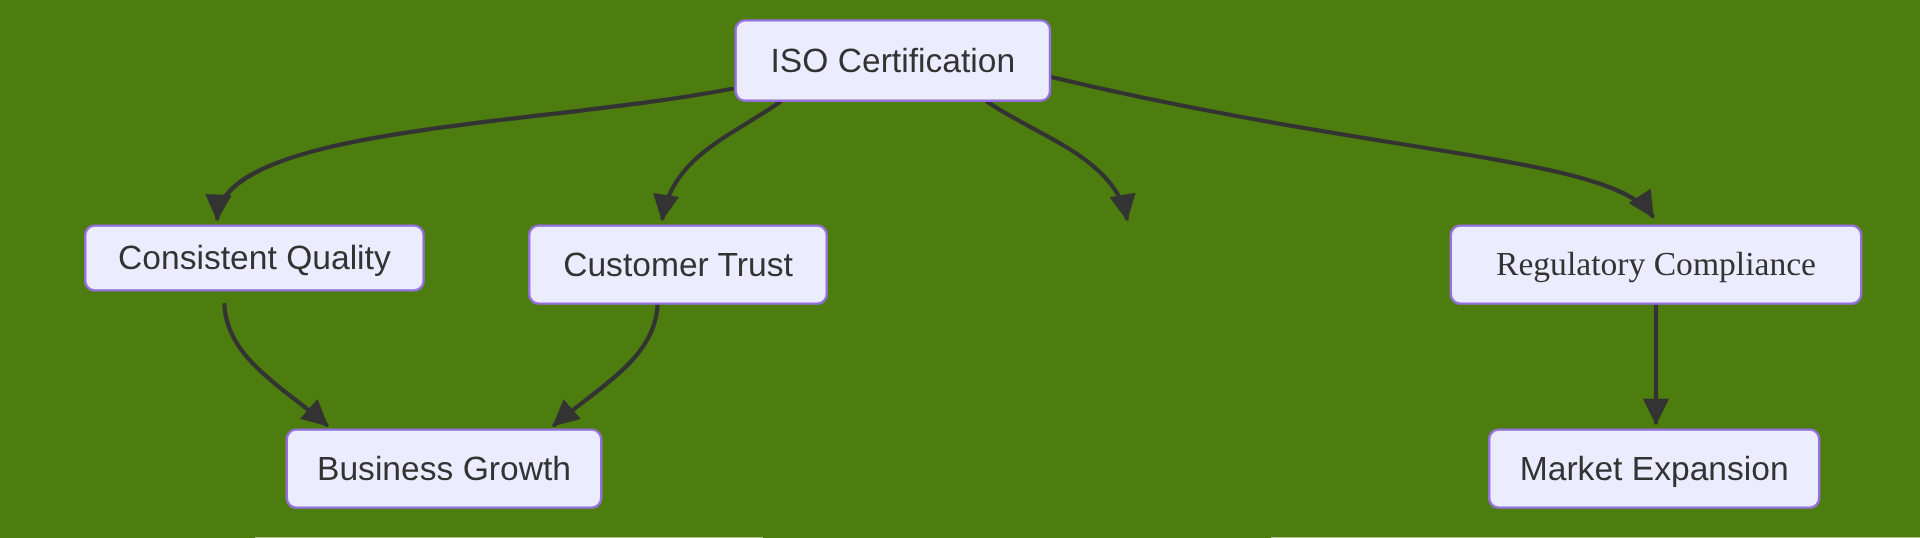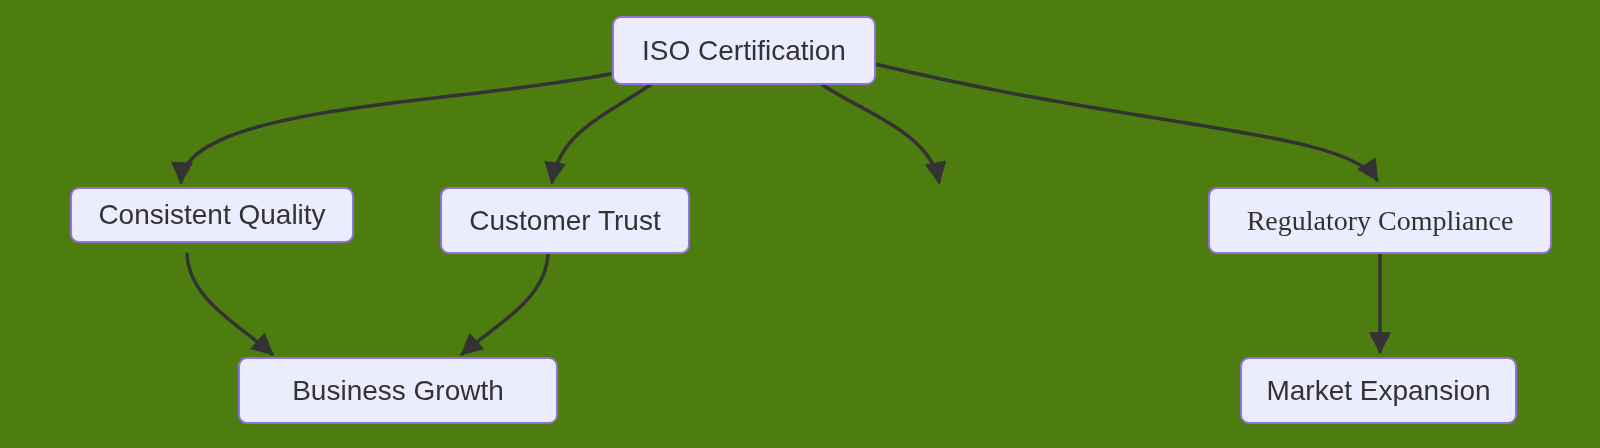--- a/index.html
+++ b/index.html
@@ -39,21 +39,21 @@
     font-size: 28px;
     line-height: 1;
     color: #333333;
     white-space: nowrap;
   }
   #n-iso { left: 612px; top: 16px;  width: 264px; height: 69px; }
   #n-cq  { left: 46px;  top: 187px; width: 284px; height: 56px; margin-left: 24px; }
   #n-ct  { left: 428px; top: 187px; width: 250px; height: 67px; margin-left: 12px; }
   #n-oe  { left: 773px; top: 187px; width: 330px; height: 67px; }
   #n-rc  { left: 1208px;top: 187px; width: 344px; height: 67px; font-family: Liberation Serif, serif; }
-  #n-bg  { left: 238px; top: 357px; width: 320px; height: 67px; }
+  #n-bg  { left: 238px; top: 357px; width: 264px; height: 67px; }
   #n-me  { left: 1240px;top: 357px; width: 277px; height: 67px; }
 </style>
 </head>
 <body>
 
 <div class="canvas">
 
   <svg class="edges" viewBox="0 0 1600 448" xmlns="http://www.w3.org/2000/svg">
     <defs>
       <marker id="arrowhead" viewBox="0 0 10 10" refX="9" refY="5" markerWidth="24" markerHeight="22" markerUnits="userSpaceOnUse" orient="auto">

